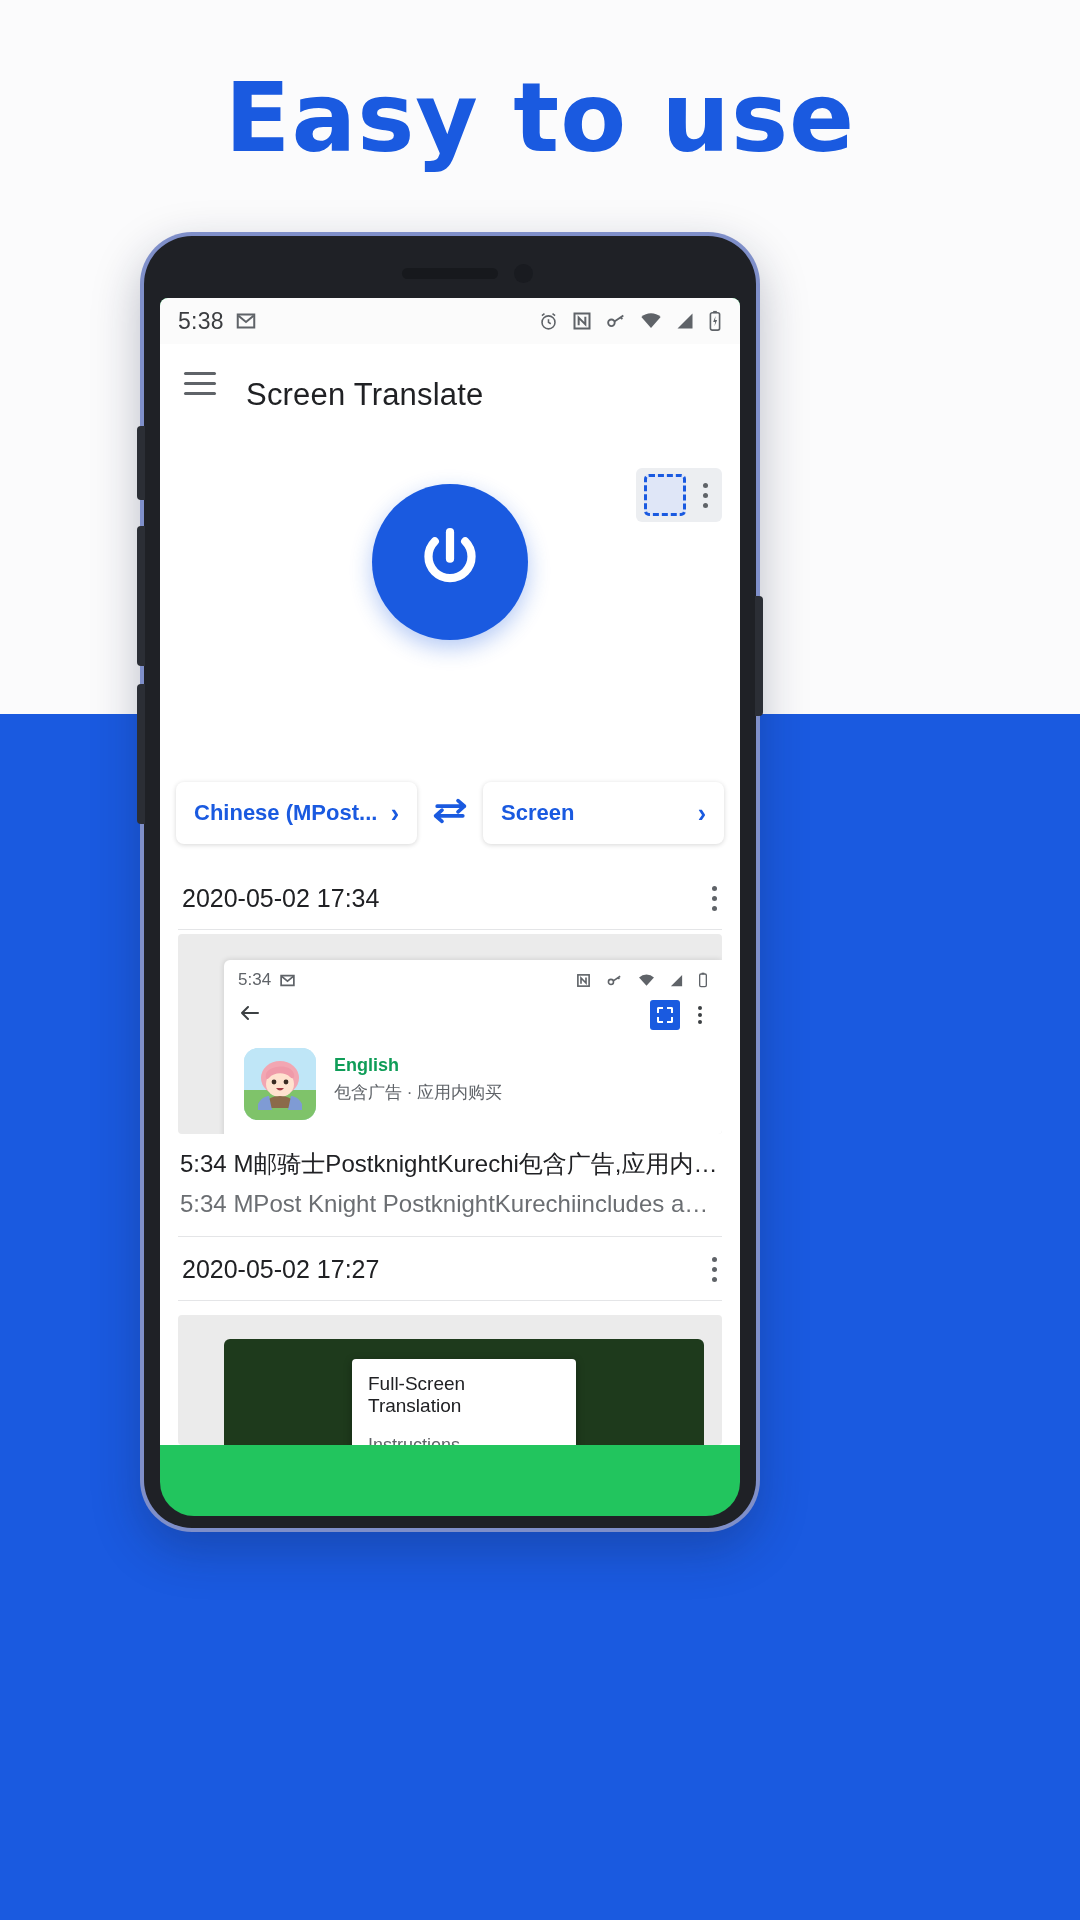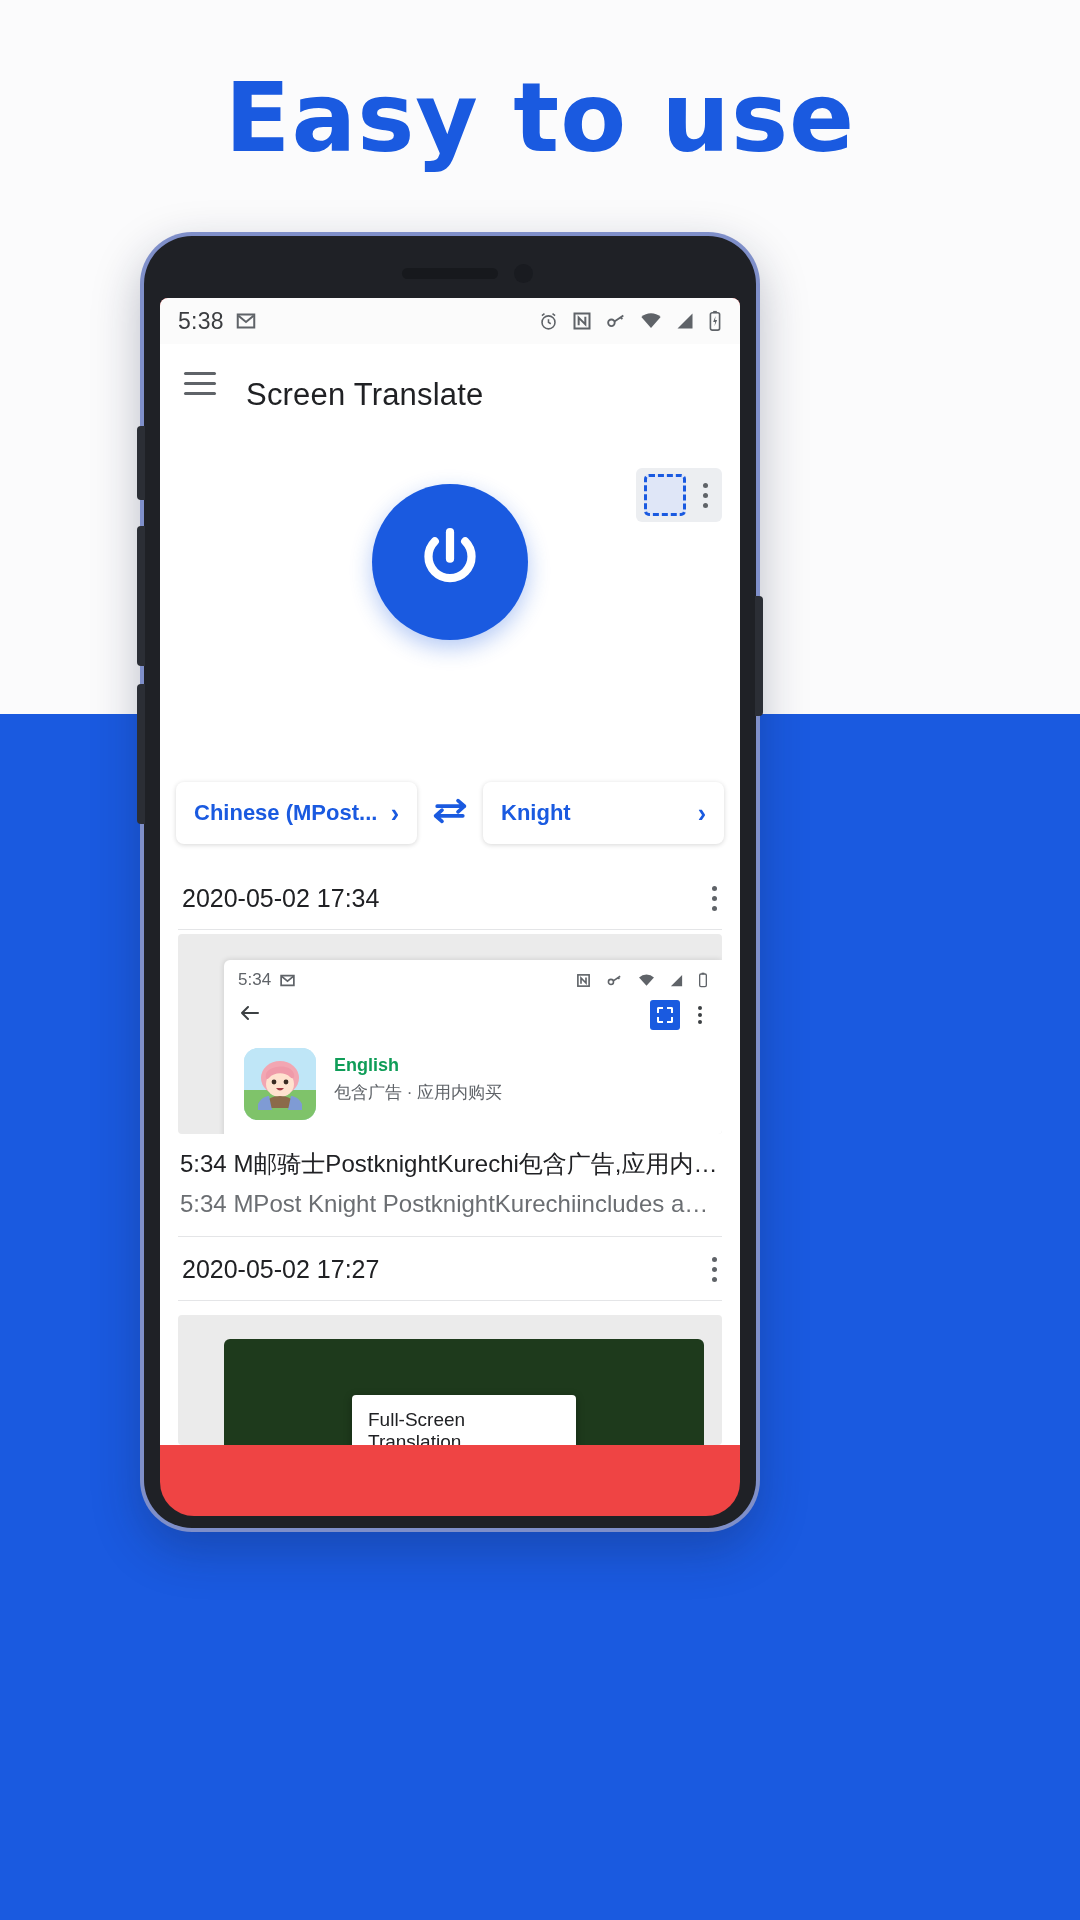--- a/index.html
+++ b/index.html
@@ -61,21 +61,21 @@
   .notch-cam {
     position: absolute; left: 50%; margin-left: 64px; top: 28px;
     width: 19px; height: 19px; background: #191b20; border-radius: 50%;
   }
 
   
   .screen {
     position: absolute;
     left: 16px; top: 62px;
     width: 580px; height: 1218px;
-    background: #ef4444;
+    background: #22c55e;
     border-radius: 8px 8px 34px 34px;
     overflow: hidden;
   }
 
   
   .statusbar {
     height: 46px; display: flex; align-items: center;
     padding: 0 18px; background: #fbfbfb;
   }
   .sb-time { font-size: 23px; color: #3b3d40; font-weight: 400; letter-spacing: .3px; }
@@ -191,21 +191,20 @@
   .shot2-inner {
     position: absolute; left: 46px; top: 24px; right: 18px; bottom: -10px;
     background: #1e3a1c; border-radius: 6px;
     overflow: hidden;
   }
   .shot2-dialog {
     position: absolute; left: 50%; margin-left: -112px; top: 20px;
     width: 224px; bottom: 0; background: #ffffff; border-radius: 4px 4px 0 0;
     box-shadow: 0 2px 8px rgba(0,0,0,.3);
     padding: 14px 16px 0 16px;
-    margin-top: 36px;
   }
   .dlg-title { font-size: 19px; color: #202124; }
   .dlg-sub { font-size: 18px; color: #5f6368; margin-top: 18px; }
 </style>
 </head>
 <body>
 
 <div class="bg-top"></div>
 <div class="bg-bottom"></div>
 
@@ -308,21 +307,21 @@
         </div>
         <div class="swap">
           <span>
             <svg width="40" height="32" viewBox="0 0 24 20">
               <path d="M3 13h17M7 9.5 3 13l4 3.5" stroke="#1a5ae0" stroke-width="2.3" fill="none" stroke-linecap="round" stroke-linejoin="round"></path>
               <path d="M21 7H4M17 3.5 21 7l-4 3.5" stroke="#1a5ae0" stroke-width="2.3" fill="none" stroke-linecap="round" stroke-linejoin="round"></path>
             </svg>
           </span>
         </div>
         <div class="lang-chip">
-          <span class="lang-text">Knight</span>
+          <span class="lang-text">Screen</span>
           <span class="chev">›</span>
         </div>
       </div>
 
       <div class="history">
 
         <div>
           <div class="hist-head">
             <span class="hist-date">2020-05-02 17:34</span>
             <span class="kebab">

